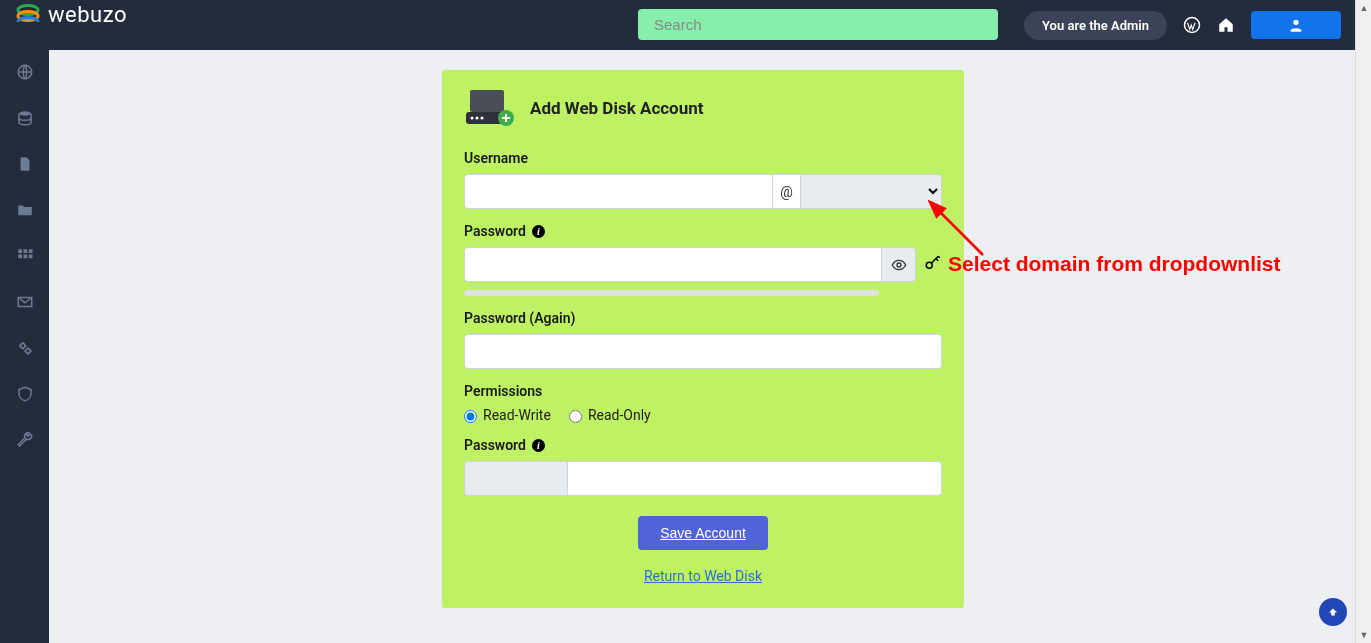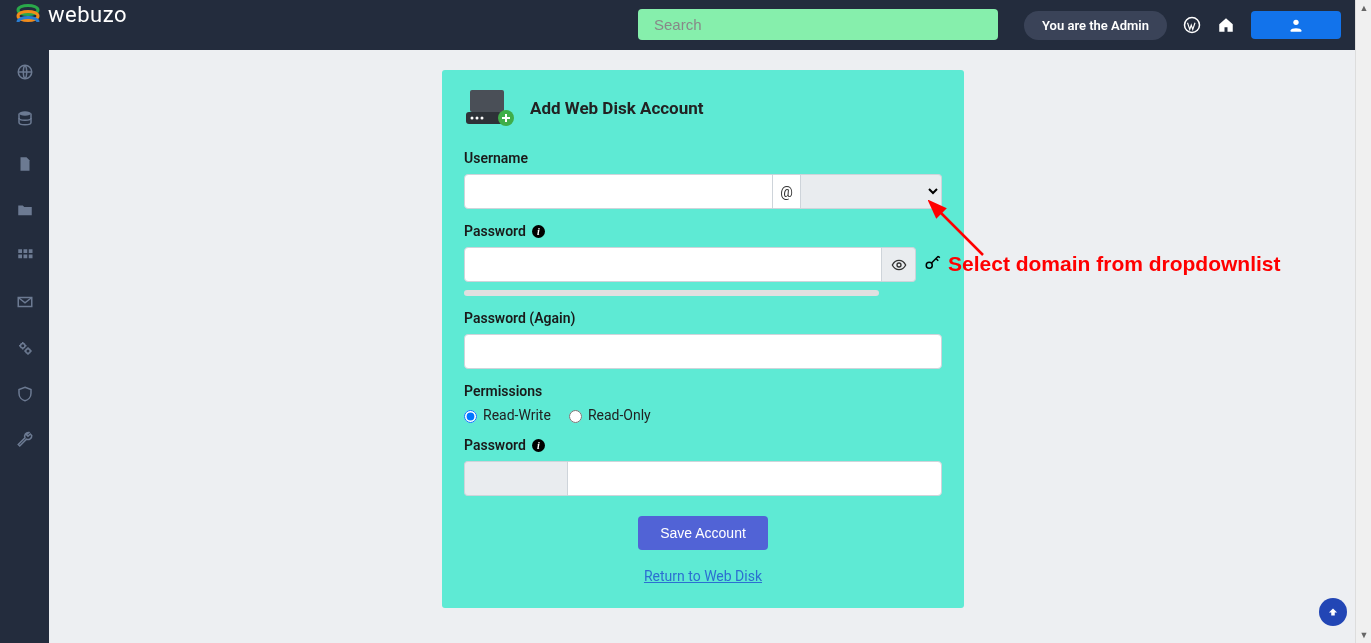--- a/index.html
+++ b/index.html
@@ -106,21 +106,21 @@
   position: absolute;
   left: 49px; top: 50px;
   right: 0; bottom: 0;
   overflow: hidden;
 }
 .card {
   position: absolute;
   left: 393px;
   top: 20px;
   width: 522px;
-  background: #5eead4;
+  background: #bef264;
   border-radius: 3px;
   padding: 18px 22px 24px 22px;
 }
 .card-header {
   display: flex;
   align-items: center;
   gap: 14px;
   margin-bottom: 22px;
 }
 .disk-icon {
@@ -237,20 +237,21 @@
 .save-btn {
   display: block;
   margin: 20px auto 0 auto;
   background: #5163d6;
   color: #fff;
   border: none;
   border-radius: 4px;
   padding: 9px 22px;
   font-size: 14px;
   cursor: pointer;
+  text-decoration: underline;
 }
 .return-link {
   display: block;
   text-align: center;
   margin-top: 18px;
   color: #2c6fd1;
   font-size: 14px;
   text-decoration: underline;
 }
 .annotation-arrow {

